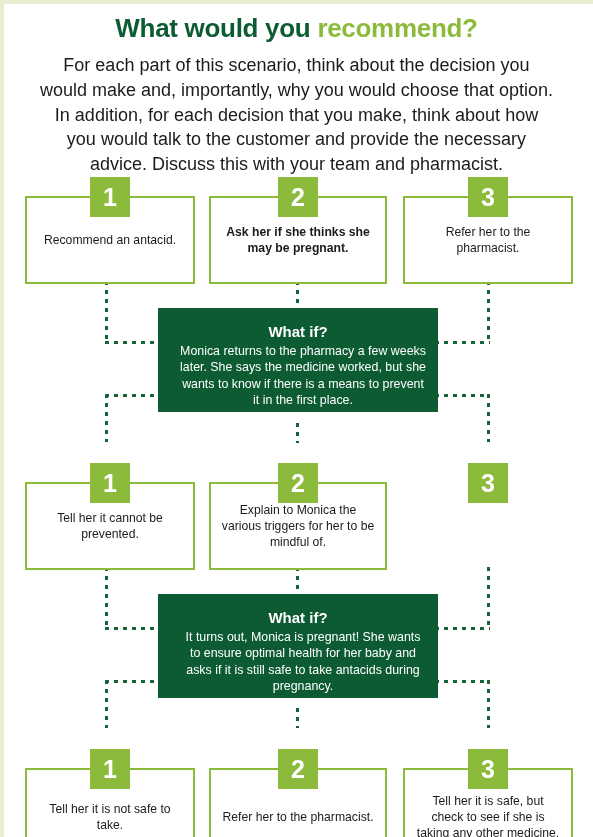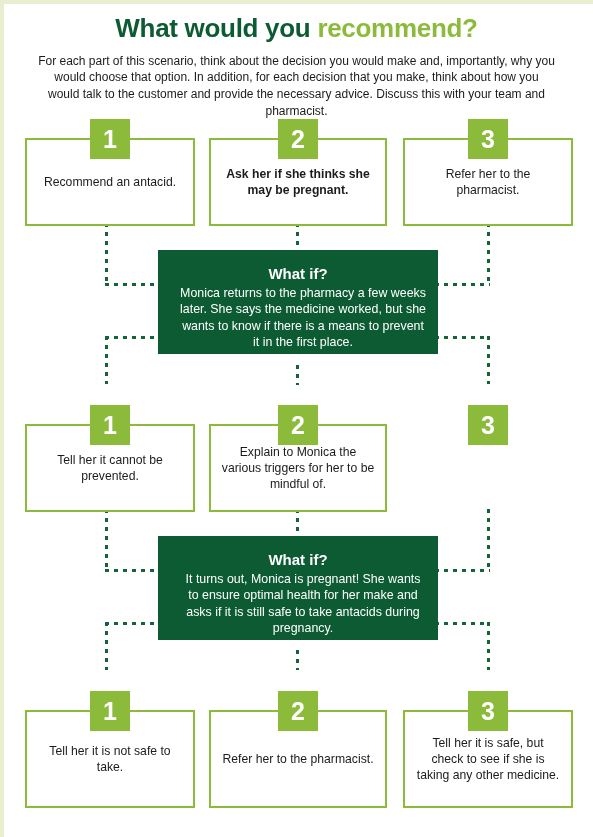--- a/index.html
+++ b/index.html
@@ -33,21 +33,21 @@
     font-weight: bold;
     letter-spacing: -0.3px;
     line-height: 1.15;
     margin: 0 0 9px 0;
   }
   .title .t-dark { color: #0c5b33; }
   .title .t-light { color: #8cbb3c; }
 
   .intro {
     text-align: center;
-    font-size: 12px;
+    font-size: 18px;
     line-height: 1.38;
     color: #1b1b1b;
     margin: 0 8px;
   }
 
   
   .flow {
     position: relative;
     width: 593px;
     height: 700px;
@@ -207,21 +207,21 @@
     <div class="badge" style="left:274px; top:286px;">
       <span>2</span>
     </div>
 
     <div class="badge" style="left:464px; top:286px;">
       <span>3</span>
     </div>
 
     <div class="whatif" style="left:154px; top:417px; width:280px; height:104px;">
       <div class="whatif-title">What if?</div>
-      <div class="whatif-body">It turns out, Monica is pregnant! She wants to ensure optimal health for her make and asks if it is still safe to take antacids during pregnancy.</div>
+      <div class="whatif-body">It turns out, Monica is pregnant! She wants to ensure optimal health for her baby and asks if it is still safe to take antacids during pregnancy.</div>
     </div>
 
     <div class="card" style="left:21px; top:591px; width:170px; height:98px;">
       <span class="card-text">Tell her it is not safe to take.</span>
     </div>
     <div class="badge" style="left:86px; top:572px;">
       <span>1</span>
     </div>
 
     <div class="card" style="left:205px; top:591px; width:178px; height:98px;">

